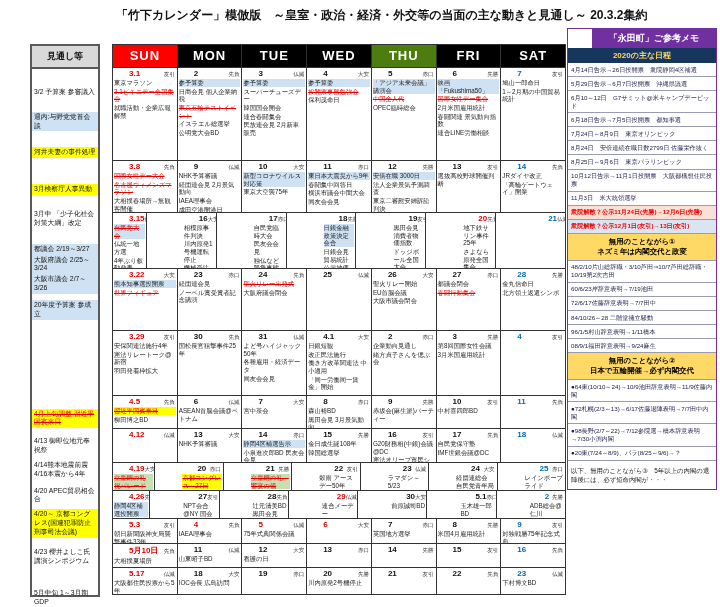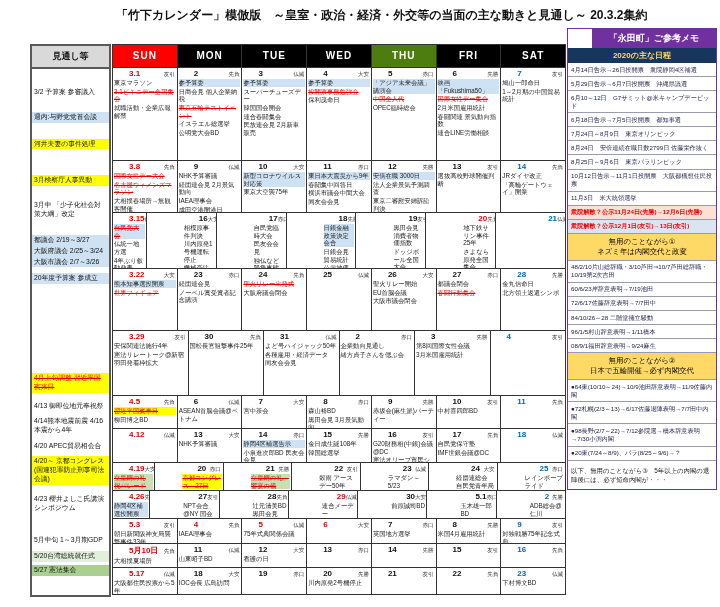--- a/index.html
+++ b/index.html
@@ -1,26 +1,26 @@
 <!DOCTYPE html>
 <html><head>
 <meta charset="utf-8">
 <style>
   html,body{margin:0;padding:0;}
   body{width:720px;height:607px;position:relative;background:#fff;
        font-family:"Liberation Sans","DejaVu Sans",sans-serif;color:#111;}
   .title{position:absolute;left:116px;top:7px;width:512px;font-size:12px;font-weight:bold;white-space:nowrap;}
   
-  .outlook{position:absolute;left:30px;top:44px;width:81px;height:553px;border:2px solid #595959;box-sizing:border-box;background:#fff;}
+  .outlook{position:absolute;left:30px;top:44px;width:70px;height:553px;border:2px solid #595959;box-sizing:border-box;background:#fff;}
   .outlook-header{background:#d9d9d9;font-weight:bold;text-align:center;font-size:9px;padding:4px 0;border-bottom:2px solid #595959;}
   .outlook-item{font-size:6.8px;padding:1px 2px;line-height:1.3;}
   
   .calendar{position:absolute;left:112px;top:44px;width:454px;border:1px solid #333;box-sizing:border-box;background:#fff;}
   .cal-header-row{display:flex;height:22px;}
-  .cal-header-cell{flex:1;color:#fff;font-weight:bold;text-align:center;font-size:10px;line-height:22px;border-right:1px solid #333;letter-spacing:1px;}
+  .cal-header-cell{flex:1;color:#fff;font-weight:bold;text-align:center;font-size:13px;line-height:22px;border-right:1px solid #333;letter-spacing:1px;}
   .cal-header-cell:last-child{border-right:none;}
   .cal-week{display:flex;border-top:1px solid #333;box-sizing:border-box;}
   .cal-cell{flex:1;border-right:1px solid #333;overflow:hidden;box-sizing:border-box;}
   .cal-cell:last-child{border-right:none;}
   .date-row{display:flex;justify-content:space-between;align-items:baseline;padding:1px 2px 0 16px;}
   .date{font-size:8px;font-weight:bold;color:#111;white-space:nowrap;}
   .rk{font-size:5.5px;color:#333;white-space:nowrap;}
   .d-red{color:#e00000;}
   .d-blue{color:#0068b7;}
   .ev{font-size:6.3px;line-height:1.22;margin:1px 1px;color:#222;}
@@ -30,21 +30,21 @@
   .bg-palegreen{background:#e2efda;}
   .bg-darkgreen{background:#a9d08e;}
   .strike{color:#e80000;text-decoration:line-through;}
   
   .memo{position:absolute;left:567px;top:28px;width:150px;border:1px solid #7030a0;box-sizing:border-box;background:#fff;}
   .memo-title{background:#7030a0;color:#fff;font-weight:bold;text-align:center;font-size:9px;padding:3px 0;margin-left:24px;}
   .memo-sub{background:#17365d;color:#ffd966;font-weight:bold;text-align:center;font-size:8px;padding:2px 0;}
   .memo-row{font-size:6.2px;padding:2.5px 3px;border-bottom:1px solid #9a9ab0;line-height:1.3;color:#22224e;}
   .memo-row.salmon-red{background:#fbe0d5;color:#f00000;font-weight:bold;}
   .memo-row.blue-red{background:#dbe5f1;color:#f00000;font-weight:bold;}
-  .memo-sec-h{background:#ffd966;font-size:7.4px;font-weight:normal;text-align:center;padding:3px 1px;line-height:1.35;color:#000;border-bottom:1px solid #9a9ab0;}
+  .memo-sec-h{background:#ffd966;font-size:7.4px;font-weight:bold;text-align:center;padding:3px 1px;line-height:1.35;color:#000;border-bottom:1px solid #9a9ab0;}
   .memo-note{font-size:6.4px;padding:5px 3px;line-height:1.45;color:#222;}
 </style>
 </head>
 <body>
 
 <div class="title">「竹下カレンダー」模倣版　～皇室・政治・経済・外交等の当面の主な動きと見通し～ 20.3.2集約</div>
 
 <div class="outlook">
   <div class="outlook-header">見通し等</div>
   <div id="outlook-items">
@@ -355,20 +355,30 @@
           <div class="date-row">
             <span class="date">31</span>
             <span class="rk">仏滅</span>
           </div>
           <div class="ev">よど号ハイジャック50年</div>
           <div class="ev">各種雇用・経済データ</div>
           <div class="ev">同友会会見</div>
         </div>
         <div class="cal-cell">
           <div class="date-row">
+            <span class="date">4.1</span>
+            <span class="rk">大安</span>
+          </div>
+          <div class="ev">日銀短観</div>
+          <div class="ev">改正民法施行</div>
+          <div class="ev">働き方改革関連法 中小適用</div>
+          <div class="ev">「同一労働同一賃金」開始</div>
+        </div>
+        <div class="cal-cell">
+          <div class="date-row">
             <span class="date">2</span>
             <span class="rk">赤口</span>
           </div>
           <div class="ev">企業動向見通し</div>
           <div class="ev">緒方貞子さんを偲ぶ会</div>
         </div>
         <div class="cal-cell">
           <div class="date-row">
             <span class="date">3</span>
             <span class="rk">先勝</span>

